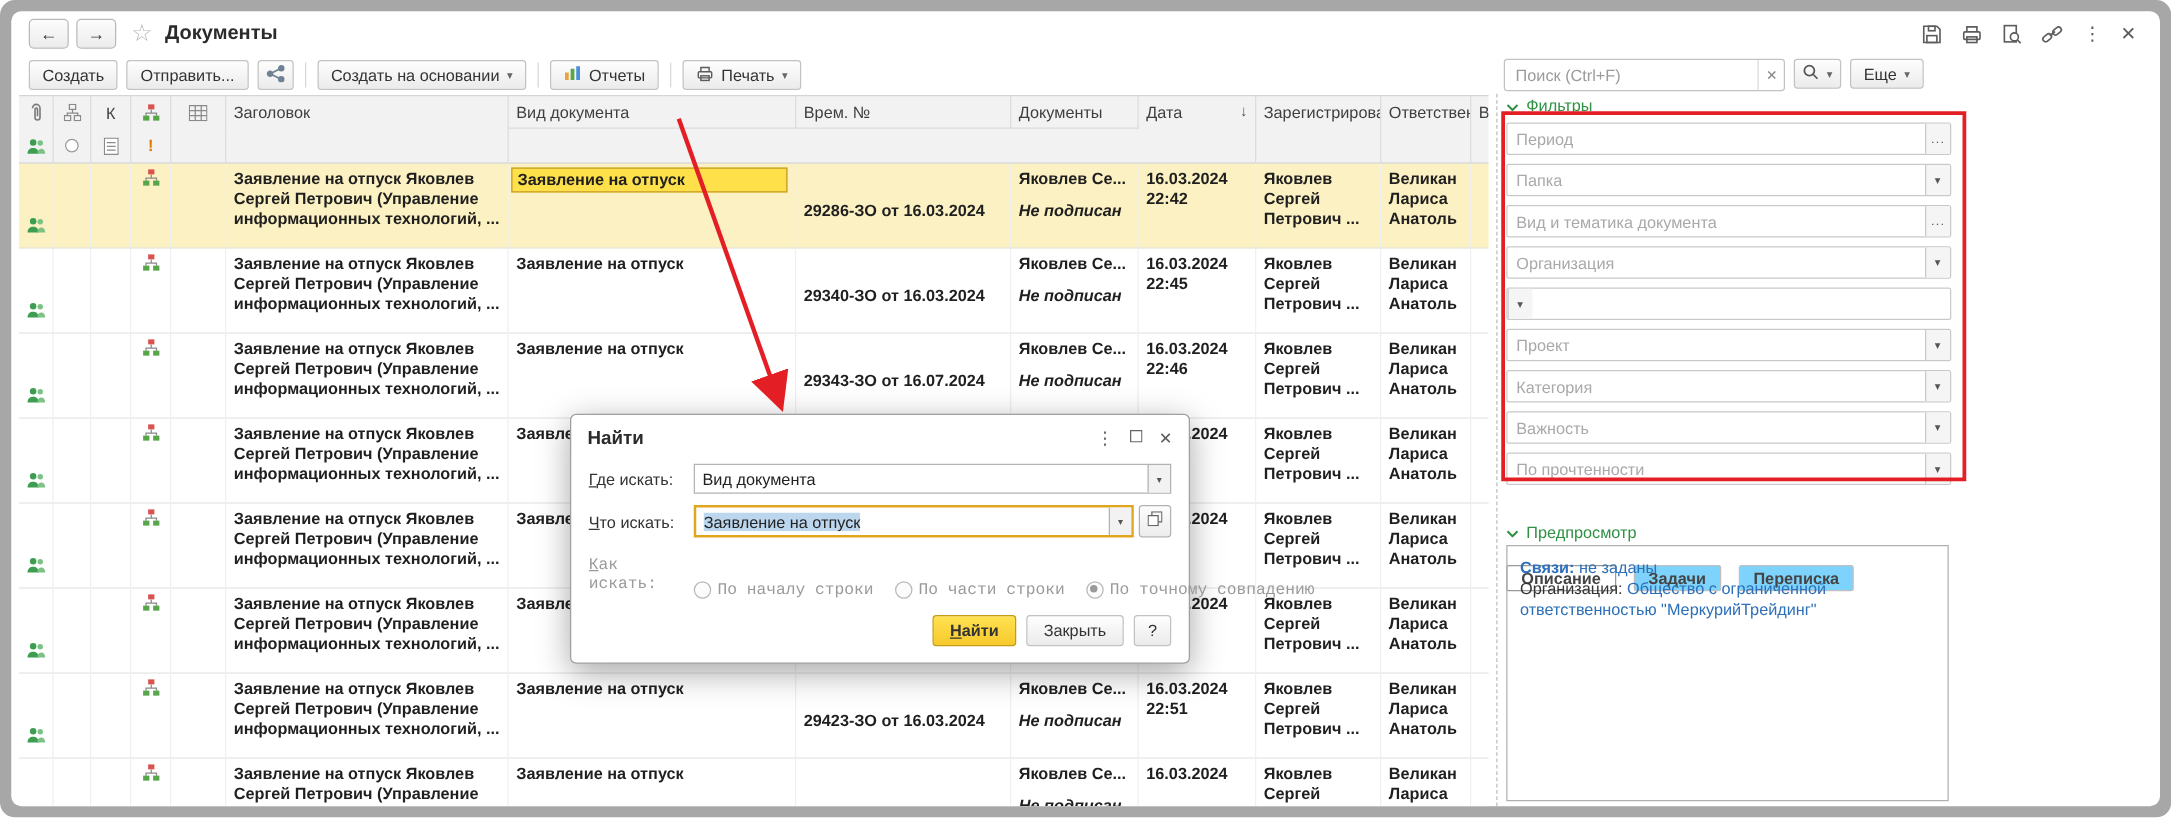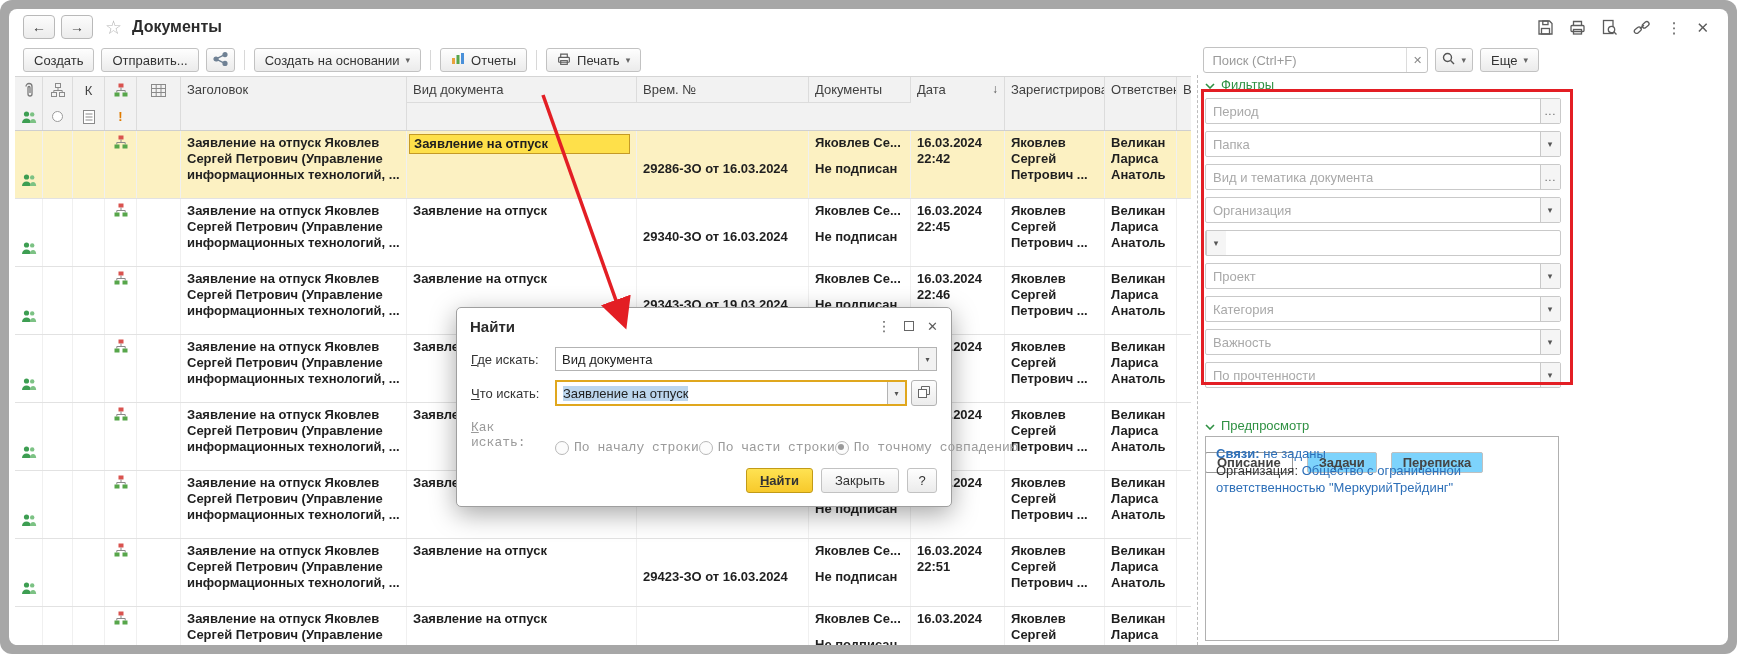--- a/index.html
+++ b/index.html
@@ -19,21 +19,21 @@
   .tb-icon{display:flex;cursor:pointer;}
   .tb-txt{color:#5c5c5c;font-size:15px;line-height:15px;cursor:pointer;}
 
   
   .toolbar{height:30px;display:flex;align-items:center;padding:0 14px;gap:7px;}
   .btn{height:24px;display:inline-flex;align-items:center;gap:6px;padding:0 10px;
        background:linear-gradient(#fefefe,#ebebeb);border:1px solid #c2c2c2;border-radius:3px;
        font-size:13px;color:#333;cursor:pointer;white-space:nowrap;font-family:inherit;}
   .caret{font-size:9px;color:#666;}
   .tsep{width:1px;height:20px;background:#d8d8d8;margin:0 2px;}
-  .toolbar-right{margin-left:auto;margin-right:175px;display:flex;align-items:center;gap:7px;}
+  .toolbar-right{margin-left:auto;margin-right:175px;display:flex;align-items:flex-start;gap:7px;}
   .search-group{display:flex;align-items:center;border:1px solid #c2c2c2;border-radius:3px;height:24px;background:#fff;}
   .search-group input{border:none;outline:none;width:186px;padding:0 8px;font-size:13px;color:#333;font-family:inherit;background:transparent;}
   .search-group input::placeholder{color:#9b9b9b;}
   .search-clear{width:20px;align-self:stretch;display:flex;align-items:center;justify-content:center;
                 color:#888;font-size:11px;border-left:1px solid #dcdcdc;cursor:pointer;}
 
   
   .content{position:absolute;top:66px;left:0;right:0;bottom:0;}
   .table-area{position:absolute;left:6px;top:1px;width:1176px;bottom:0;overflow:hidden;font-size:13px;}
   .thead,.trow{display:grid;grid-template-columns:28px 30px 32px 32px 44px 226px 230px 172px 102px 94px 100px 72px minmax(10px,1fr);}
@@ -44,21 +44,21 @@
   .th.split-top{border-bottom:1px solid #dcdcdc;}
   .th .sort{float:right;color:#555;font-size:12px;}
   .tbody{}
   .trow{height:67px;border-bottom:1px solid #e2e2e2;background:#fff;cursor:pointer;}
   .trow.selected{background:#fcf1c2;}
   .td{border-right:1px solid #f0f0f0;padding:4px 6px;overflow:hidden;font-weight:bold;color:#1f1f1f;line-height:16px;}
   .td.icon-cell{display:flex;justify-content:center;padding:4px 2px;}
   .td.icon-cell.bottom{align-items:flex-end;padding-bottom:7px;}
   .td.icon-cell.top{align-items:flex-start;}
   .reg-cell{padding-top:30px;}
-  .prep-cell .line2{margin-top:10px;}
+  .prep-cell .line2{margin-top:10px;font-style:italic;}
   .type-val{display:block;padding:1px 4px;margin:-1px 0 0 -4px;}
   .type-val.hl-cell{background:#fee04a;border:1px solid #c49a26;}
 
   .vsep{position:absolute;left:1188px;top:0;bottom:0;border-left:1px dashed #bdbdbd;}
 
   
   .side-panel{position:absolute;left:1196px;top:0;width:356px;bottom:4px;font-size:13px;}
   .group-header{display:flex;align-items:center;gap:6px;color:#2f9143;cursor:pointer;height:18px;}
   .filter-fields{margin-top:5px;display:flex;flex-direction:column;gap:7px;}
   .ffield{height:24px;border:1px solid #c9c9c9;border-radius:2px;display:flex;align-items:center;background:#fff;}
@@ -70,40 +70,40 @@
   .tabs{margin-top:18px;display:flex;gap:14px;font-weight:bold;}
   .tab{padding:2px 11px;font-size:13px;border:1px solid #c0c0c0;background:#7dd3fc;color:#444;cursor:pointer;border-radius:2px;}
   .tab.active{background:#fff;border-color:#999;}
   .preview-box{margin-top:3px;border:1px solid #b0b0b0;position:absolute;left:0;right:2px;top:358px;bottom:0;
                padding:8px 10px;line-height:17px;overflow:hidden;}
   .plink{color:#2d6fb8;cursor:pointer;}
   .plink.bold{font-weight:bold;}
   .plabel{color:#333;}
 
   
-  .dialog{position:absolute;left:447px;top:232px;width:494px;background:#fff;border:1px solid #9f9f9f;
+  .dialog{position:absolute;left:447px;top:256px;width:494px;background:#fff;border:1px solid #9f9f9f;
           border-radius:5px;box-shadow:0 7px 26px rgba(0,0,0,.35);z-index:40;}
   .dlg-head{display:flex;align-items:center;padding:9px 13px 3px;}
   .dlg-title{font-size:15px;font-weight:bold;color:#2b2b2b;}
   .dlg-icons{margin-left:auto;display:flex;align-items:center;gap:13px;color:#666;}
   .dlg-body{padding:9px 14px 13px;}
   .dlg-row{display:flex;align-items:center;margin-bottom:9px;}
   .dlg-label{width:84px;font-size:13px;color:#333;flex:none;}
   .dlg-label.disabled{color:#9a9a9a;}
   .accel{display:inline-block;}
   .accel::first-letter{text-decoration:underline;}
   .dfield{flex:1;height:22px;border:1px solid #b3b3b3;display:flex;align-items:center;background:#fff;min-width:0;}
   .dfield .val{flex:1;padding:0 6px;font-size:13px;color:#222;white-space:nowrap;overflow:hidden;}
   .dfield.focus{border:2px solid #e0a71e;}
   .sel{background:#bcd6ee;}
   .combo{width:17px;align-self:stretch;border-left:1px solid #b3b3b3;background:#f2f2f2;
          display:flex;align-items:center;justify-content:center;font-size:8px;color:#555;cursor:pointer;}
   .sq-btn{width:24px;height:24px;border:1px solid #b3b3b3;border-radius:3px;flex:none;
           background:linear-gradient(#fdfdfd,#ececec);display:flex;align-items:center;justify-content:center;margin-left:4px;cursor:pointer;}
-  .radios{display:flex;align-items:flex-end;gap:0;color:#9a9a9a;font-size:13px;margin-top:25px;}
+  .radios{display:flex;align-items:flex-end;gap:17px;color:#9a9a9a;font-size:13px;margin-top:25px;}
   .radio{display:flex;align-items:center;cursor:default;white-space:nowrap;}
   .rdot{width:12px;height:12px;border:1px solid #b8b8b8;border-radius:50%;background:#fcfcfc;margin-right:5px;flex:none;}
   .rdot.checked::after{content:'';display:block;width:6px;height:6px;border-radius:50%;background:#9a9a9a;margin:2px;}
   .dlg-btns{display:flex;justify-content:flex-end;gap:8px;margin-top:13px;}
   .dbtn{height:25px;padding:0 13px;border:1px solid #c2c2c2;border-radius:3px;font-size:13px;color:#333;
         background:linear-gradient(#fefefe,#ebebeb);cursor:pointer;font-family:inherit;}
   .dbtn.primary{background:linear-gradient(#ffe252,#f7c92b);border-color:#c29b17;font-weight:bold;}
   .dbtn.help{width:30px;padding:0;}
 
   
@@ -397,21 +397,21 @@
                     <rect x="0.5" y="9.5" width="5" height="4" fill="#57a64a"></rect>
                     <rect x="8.5" y="9.5" width="5" height="4" fill="#57a64a"></rect>
                   </svg>
       </span>
     </div>
     <div class="td"></div>
     <div class="td"><span>Заявление на отпуск Яковлев Сергей Петрович (Управление информационных технологий, ...</span></div>
     <div class="td">
                 <span class="type-val">Заявление на отпуск</span>
               </div>
-    <div class="td reg-cell"><span>29343-ЗО от 19.03.2024</span></div>
+    <div class="td reg-cell"><span>29343-ЗО от 16.07.2024</span></div>
     <div class="td prep-cell">
       <div>Яковлев Се...</div>
       <div class="line2">Не подписан</div>
     </div>
     <div class="td">
       <div>16.03.2024</div>
       <div>22:46</div>
     </div>
     <div class="td"><span>Яковлев Сергей Петрович ...</span></div>
     <div class="td"><span>Великан Лариса Анатоль</span></div>

